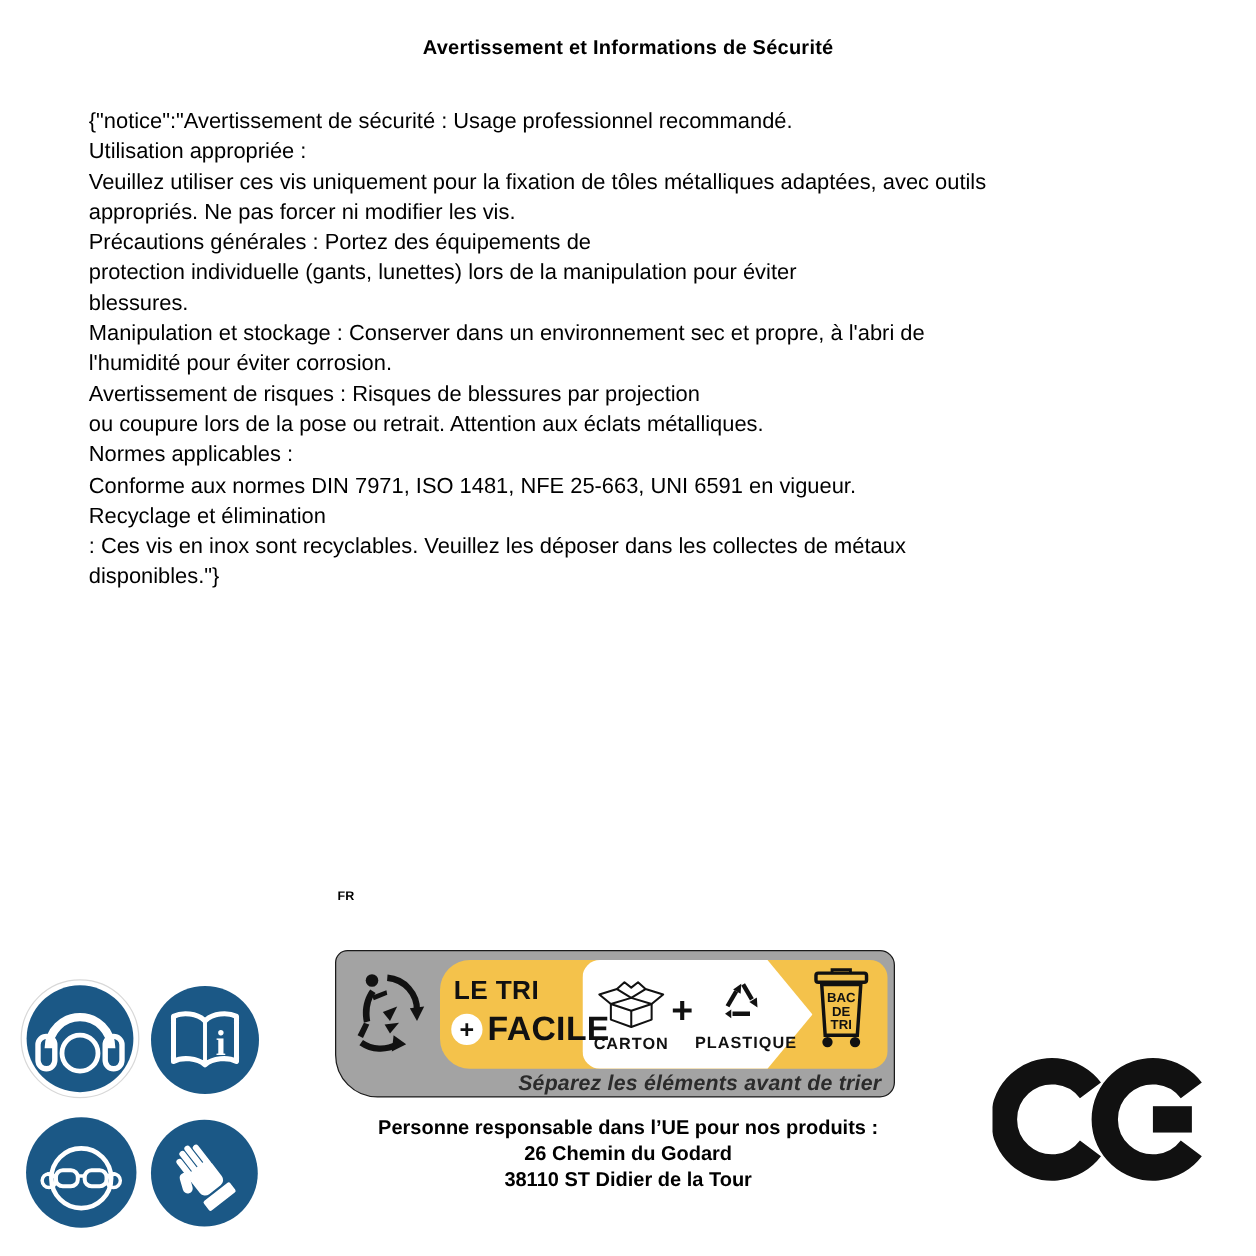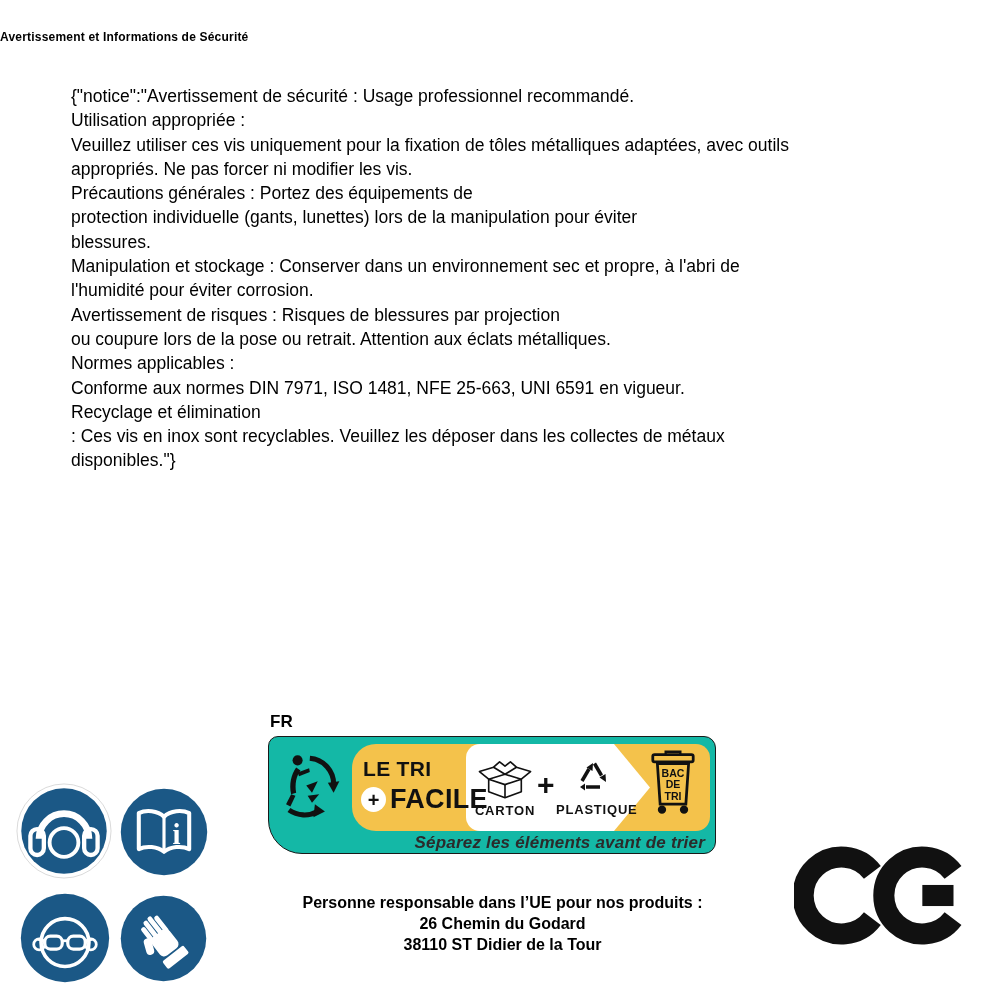--- a/index.html
+++ b/index.html
@@ -5,43 +5,43 @@
   html,body{margin:0;padding:0;}
   body{
     width:1005px;height:1005px;background:#ffffff;position:relative;
     font-family:"Liberation Sans", sans-serif;color:#000;overflow:hidden;
   }
   :root{ --mandatory-blue:#1B5886; --tri-yellow:#F4C24B; }
 
   .page{position:absolute;inset:0;}
 
   .title{
-    position:absolute;top:30px;left:0;width:100%;text-align:left;
-    font-weight:bold;font-size:12px;letter-spacing:.2px;
+    position:absolute;top:30px;left:0;width:100%;text-align:center;
+    font-weight:bold;font-size:16px;letter-spacing:.2px;
   }
   .notice{
     position:absolute;left:71px;top:84px;width:845px;
     font-size:17.5px;line-height:24.3px;white-space:pre-line;
   }
 
   
   .picto{position:absolute;}
   #p1{left:16px;top:783px;width:96px;height:96px;}
   #p2{left:119px;top:787px;width:90px;height:90px;}
   #p3{left:19px;top:892px;width:92px;height:92px;}
   #p4{left:119px;top:894px;width:89px;height:89px;}
   .picto svg{width:100%;height:100%;display:block;}
   .blue{fill:var(--mandatory-blue);}
 
   
-  .fr{position:absolute;left:270px;top:712px;font-size:17px;font-weight:bold;}
+  .fr{position:absolute;left:270px;top:712px;font-size:10px;font-weight:bold;}
   .tri-label{
-    position:absolute;left:268px;top:736px;width:448px;height:118px;
+    position:absolute;left:268px;top:760px;width:448px;height:118px;
     border:1.5px solid #1a1a1a;border-radius:10px 12px 12px 34px;box-sizing:border-box;
-    background:#14b8a6;
+    background:#a3a3a3;
   }
   .triman{position:absolute;left:7px;top:7px;width:72px;height:86px;}
   .triman svg{width:100%;height:100%;display:block;}
   .band{
     position:absolute;left:83px;top:7px;width:358px;height:87px;
     background:var(--tri-yellow);border-radius:24px 14px 14px 24px;
   }
   .chevron{position:absolute;left:114px;top:0;}
   .le-tri{position:absolute;left:9px;top:13px;color:#111;}
   .le-tri .row1{font-size:21px;font-weight:bold;letter-spacing:.3px;padding-left:2px;}

